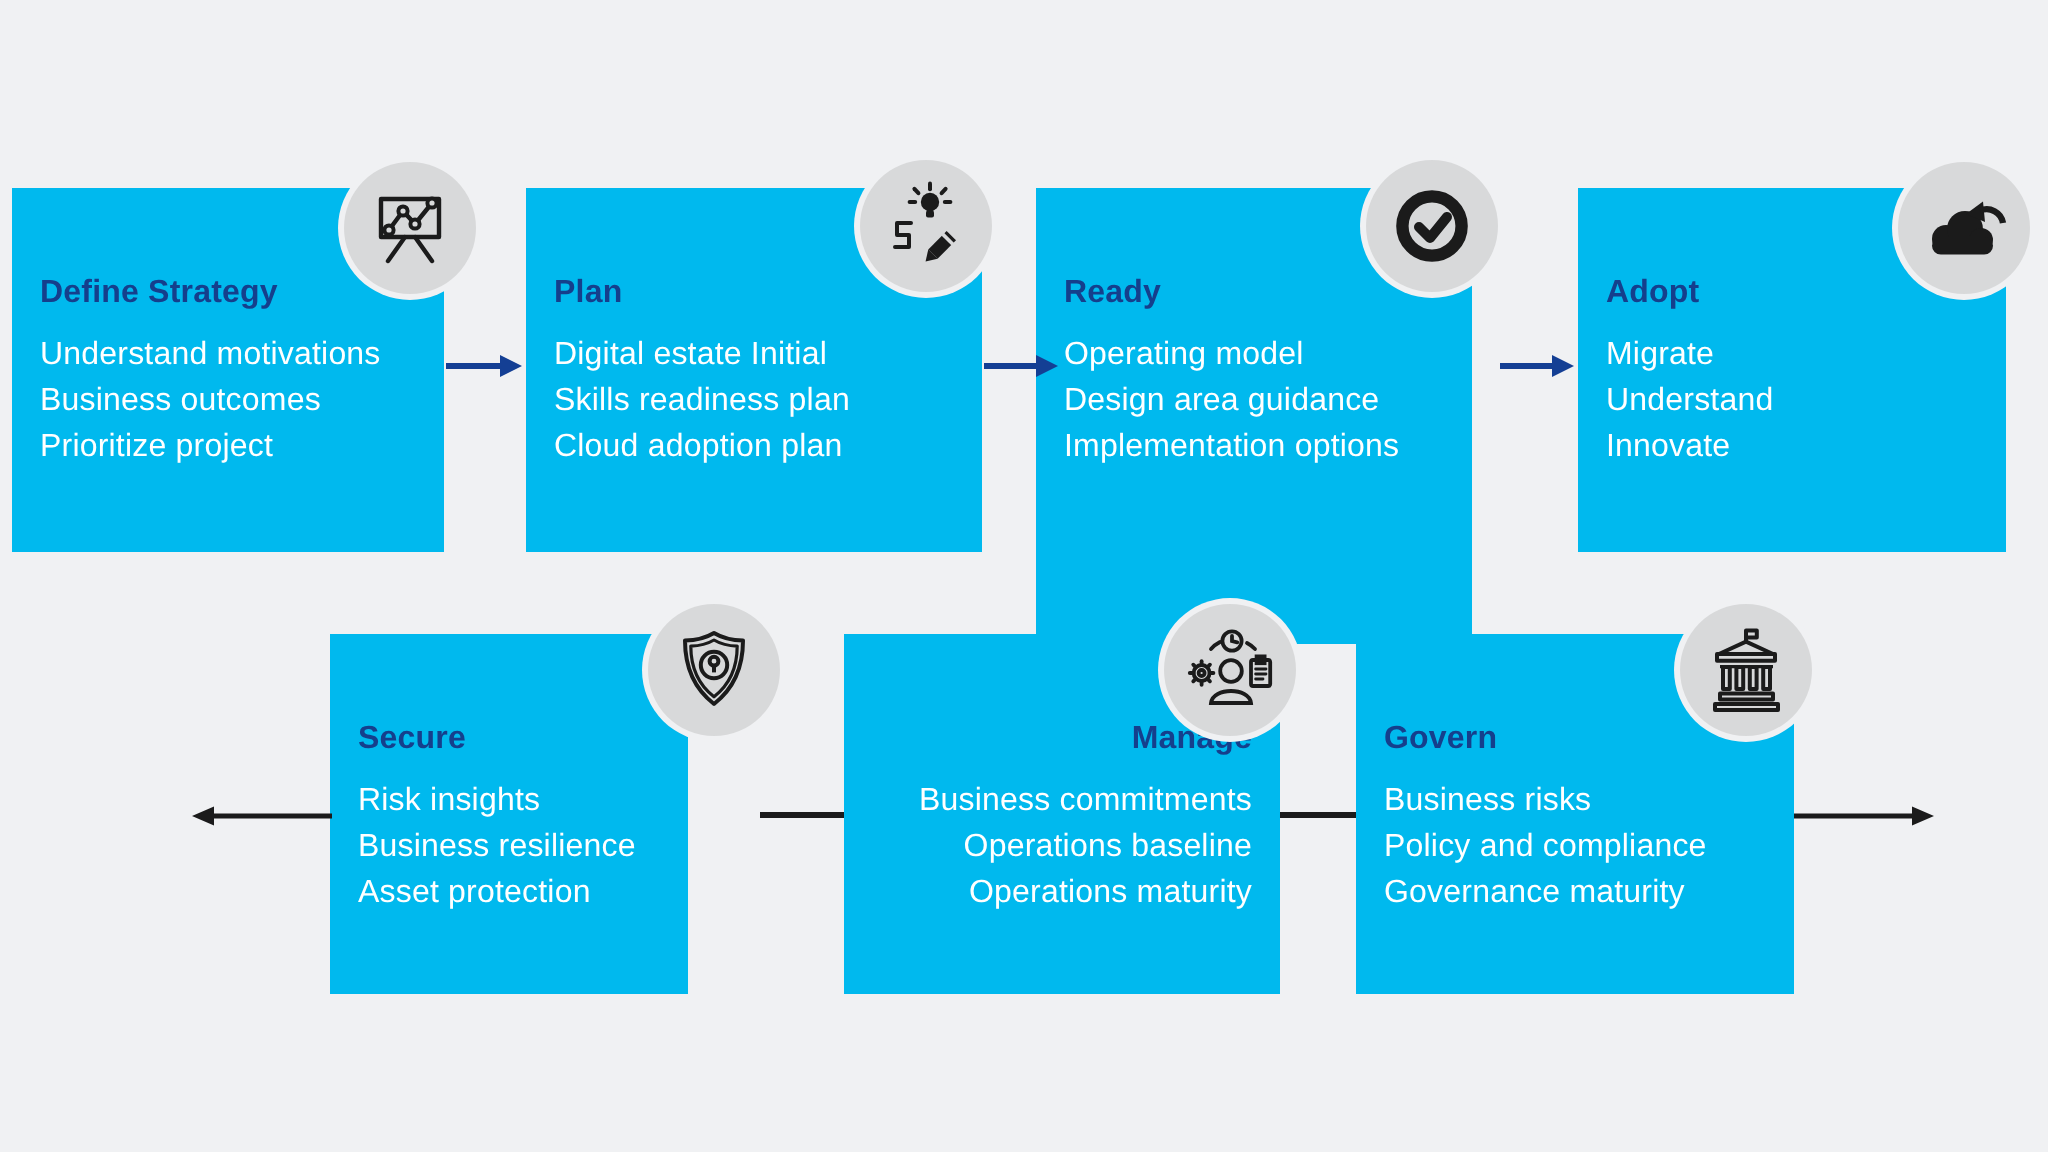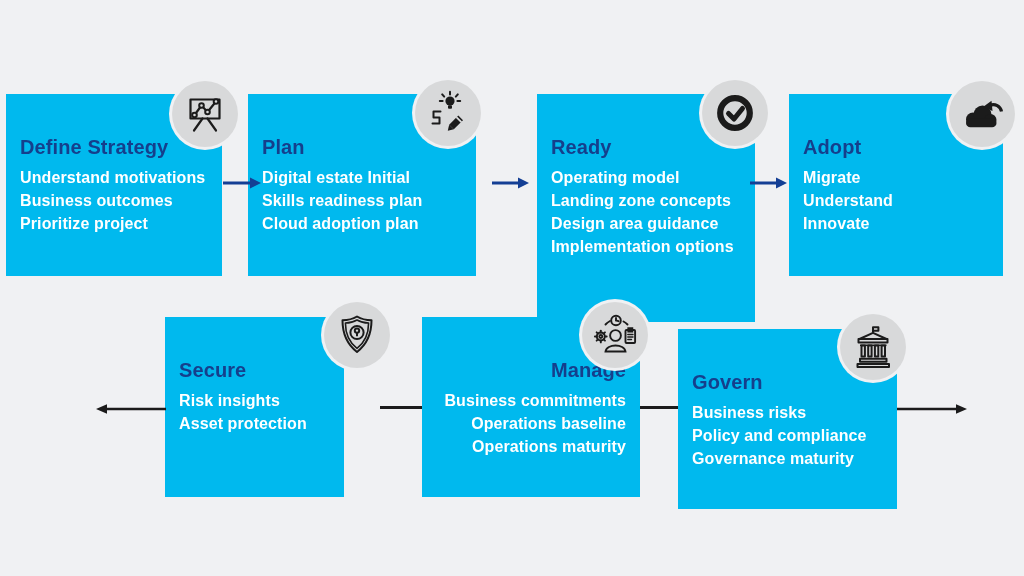--- a/index.html
+++ b/index.html
@@ -13,30 +13,30 @@
     background:var(--background,#f0f1f3);
     overflow:hidden;
   }
   .box{
     position:absolute;
     background:var(--box-fill,#00b9ee);
     box-sizing:border-box;
     padding:42px 14px 0 14px;
   }
   .box .title{
-    font-size:20px;
+    font-size:16px;
     font-weight:700;
     line-height:22px;
     margin-bottom:8px;
     color:var(--title-text,#153f8c);
     letter-spacing:.1px;
   }
   .box .line{
     font-size:16px;
-    font-weight:700;
+    font-weight:400;
     line-height:23px;
     color:var(--body-text,#ffffff);
     letter-spacing:.1px;
   }
   .badge{
     position:absolute;
     width:66px;height:66px;
     border-radius:50%;
     background:var(--badge-fill,#d8d9da);
     box-shadow:0 0 0 3px var(--background,#f0f1f3);
@@ -49,27 +49,27 @@
   .arrow.top svg line{stroke:var(--top-arrow,#143f94);}
   .arrow.top svg polygon{fill:var(--top-arrow,#143f94);}
   .arrow.bottom svg line{stroke:var(--bottom-arrow,#1b1b1b);}
   .arrow.bottom svg polygon{fill:var(--bottom-arrow,#1b1b1b);}
   .connector{
     position:absolute;height:2.5px;
     background:var(--bottom-arrow,#1b1b1b);
   }
   
   .b1{left:6px;top:94px;width:216px;height:182px;}
-  .b2{left:248px;top:94px;width:228px;height:182px;}
-  .b3{left:537px;top:94px;width:218px;height:228px;}
+  .b2{left:263px;top:94px;width:228px;height:182px;}
+  .b3{left:518px;top:94px;width:218px;height:228px;}
   .b4{left:789px;top:94px;width:214px;height:182px;}
   
   .b5{left:165px;top:317px;width:179px;height:180px;}
   .b6{left:422px;top:317px;width:218px;height:180px;text-align:right;}
-  .b7{left:678px;top:317px;width:219px;height:180px;margin-top:12px;}
+  .b7{left:678px;top:317px;width:219px;height:180px;}
 </style>
 </head>
 <body>
 
 <div class="stage">
 
   <div class="box b1">
     <div class="title">Define Strategy</div>
     <div class="line">Understand motivations</div>
     <div class="line">Business outcomes</div>
@@ -114,21 +114,20 @@
           <polygon points="25,30.2 19.8,33.5 25,36.8" fill="currentColor"></polygon>
           <rect class="gap" x="34.6" y="29.9" width="1.8" height="7.2"></rect>
         </g>
       </svg>
     </div>
   </div>
 
   <div class="box b3">
     <div class="title">Ready</div>
     <div class="line">Operating model</div>
-    <div class="line">Landing zone concepts</div>
     <div class="line">Design area guidance</div>
     <div class="line">Implementation options</div>
     <div class="badge" style="left:165px;top:-14px;">
       <svg width="46" height="46" viewBox="0 0 46 46">
         <circle cx="23" cy="23" r="14.8" fill="none" stroke="currentColor" stroke-width="6.2"></circle>
         <path d="M16.5,23.5 L22,29 L30.5,18.5" fill="none" stroke="currentColor" stroke-width="5" stroke-linecap="round" stroke-linejoin="round"></path>
       </svg>
     </div>
   </div>
 
@@ -147,20 +146,21 @@
           <polygon points="24,16 32.5,9.8 33.5,20"></polygon>
         </g>
         <path d="M42.5,20.5 a8.3,8.3 0 0 0 -11.5,-6.2" fill="none" stroke="currentColor" stroke-width="3.2"></path>
       </svg>
     </div>
   </div>
 
   <div class="box b5">
     <div class="title">Secure</div>
     <div class="line">Risk insights</div>
+    <div class="line">Business resilience</div>
     <div class="line">Asset protection</div>
     <div class="badge" style="left:159px;top:-15px;">
       <svg width="46" height="46" viewBox="0 0 46 46">
         <g fill="none" stroke="currentColor" stroke-width="2" stroke-linejoin="round">
           <path d="M23,4.5 C27.5,7.2 32.3,8.2 37.5,8.3 C37.5,19.5 34,31.5 23,40 C12,31.5 8.5,19.5 8.5,8.3 C13.7,8.2 18.5,7.2 23,4.5 Z"></path>
           <path d="M23,4.5 C27.5,7.2 32.3,8.2 37.5,8.3 C37.5,19.5 34,31.5 23,40 C12,31.5 8.5,19.5 8.5,8.3 C13.7,8.2 18.5,7.2 23,4.5 Z" transform="translate(23 22) scale(0.8) translate(-23 -22)"></path>
           <circle cx="23" cy="20.5" r="6.6"></circle>
           <circle cx="23" cy="18.6" r="2.2"></circle>
           <line x1="23" y1="20.8" x2="23" y2="24.2"></line>
         </g>

